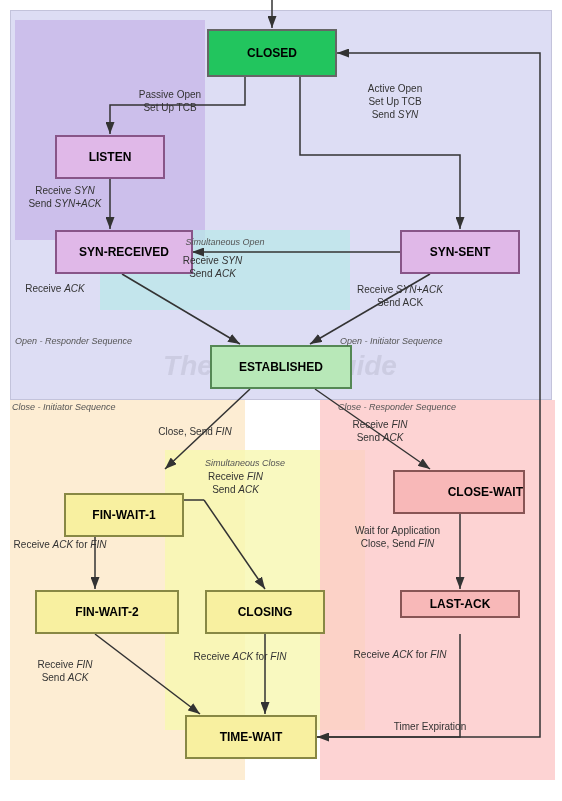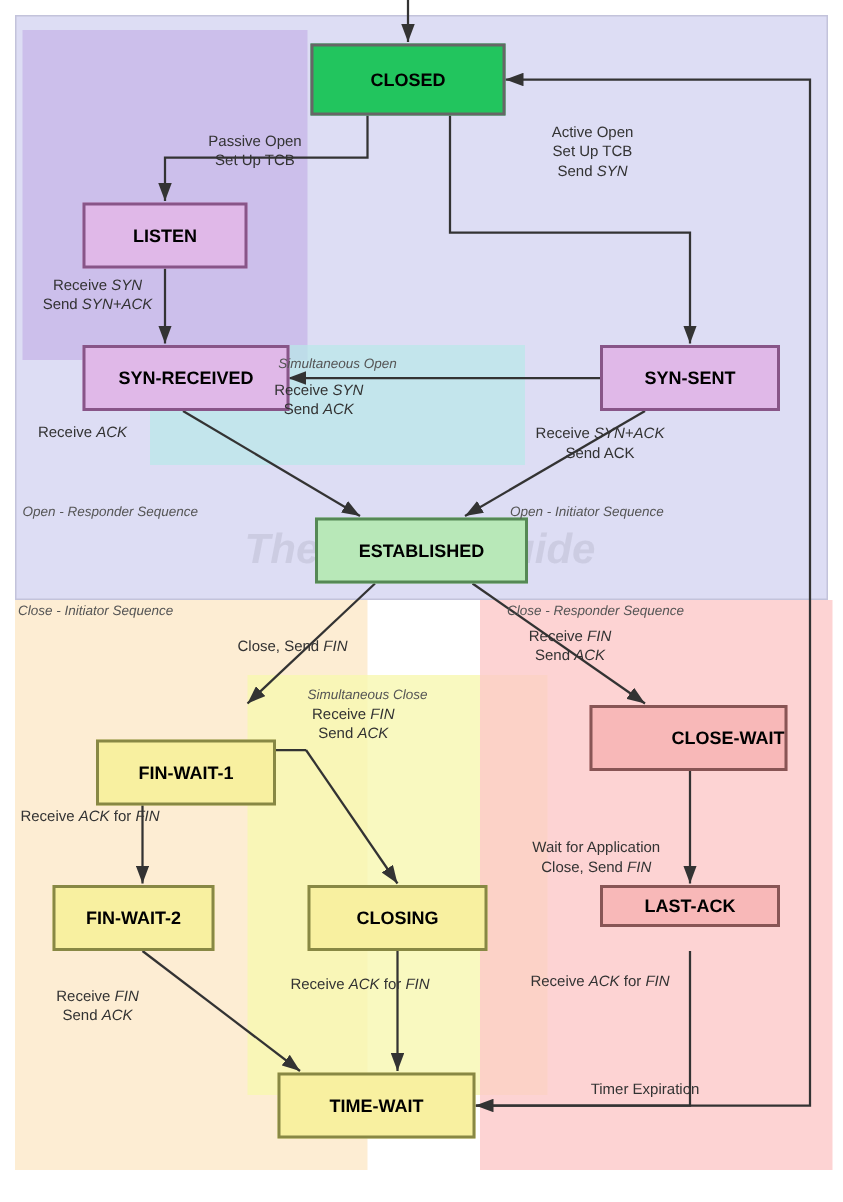--- a/index.html
+++ b/index.html
@@ -227,21 +227,21 @@
   </div>
 
   <div class="state-box state-green" style="left:210px;top:345px;width:142px;height:44px;">
     <span>ESTABLISHED</span>
   </div>
 
   <div class="state-box state-yellow" style="left:64px;top:470px;width:120px;height:44px;margin-top:23px;">
     <span>FIN-WAIT-1</span>
   </div>
 
-  <div class="state-box state-yellow" style="left:35px;top:590px;width:108px;height:44px;">
+  <div class="state-box state-yellow" style="left:35px;top:590px;width:144px;height:44px;">
     <span>FIN-WAIT-2</span>
   </div>
 
   <div class="state-box state-yellow" style="left:205px;top:590px;width:120px;height:44px;">
     <span>CLOSING</span>
   </div>
 
   <div class="state-box state-yellow" style="left:185px;top:715px;width:132px;height:44px;">
     <span>TIME-WAIT</span>
   </div>
@@ -311,21 +311,21 @@
   </div>
 
   <div class="label label-small" style="left:185px;top:458px;width:120px;text-align:center;">
     <em>Simultaneous Close</em>
   </div>
 
   <div class="label" style="left:183px;top:470px;width:105px;text-align:center;">
     Receive <em>FIN</em><br>Send <em>ACK</em>
   </div>
 
-  <div class="label" style="left:335px;top:524px;width:125px;margin-top:35px;">
+  <div class="label" style="left:335px;top:524px;width:125px;">
     Wait for Application<br>Close, Send <em>FIN</em>
   </div>
 
   <div class="label" style="left:10px;top:658px;width:110px;">
     Receive <em>FIN</em><br>Send <em>ACK</em>
   </div>
 
   <div class="label" style="left:185px;top:650px;width:110px;text-align:center;">
     Receive <em>ACK</em> for <em>FIN</em>
   </div>

